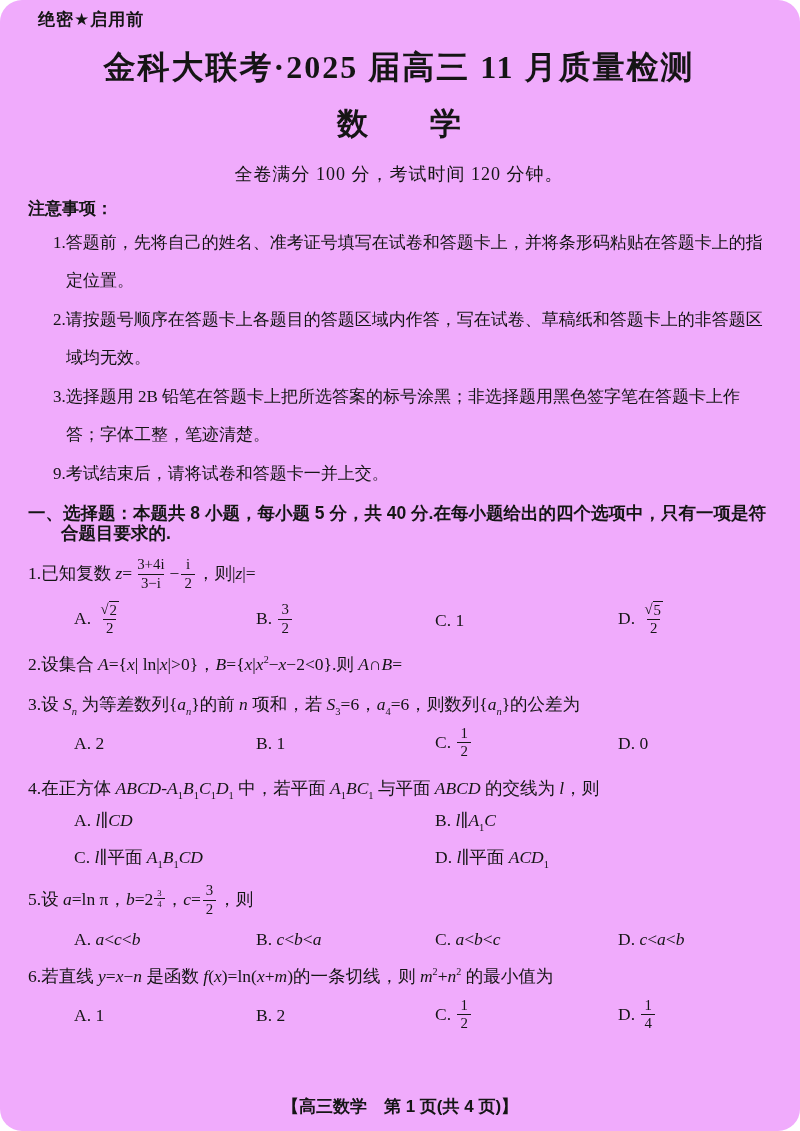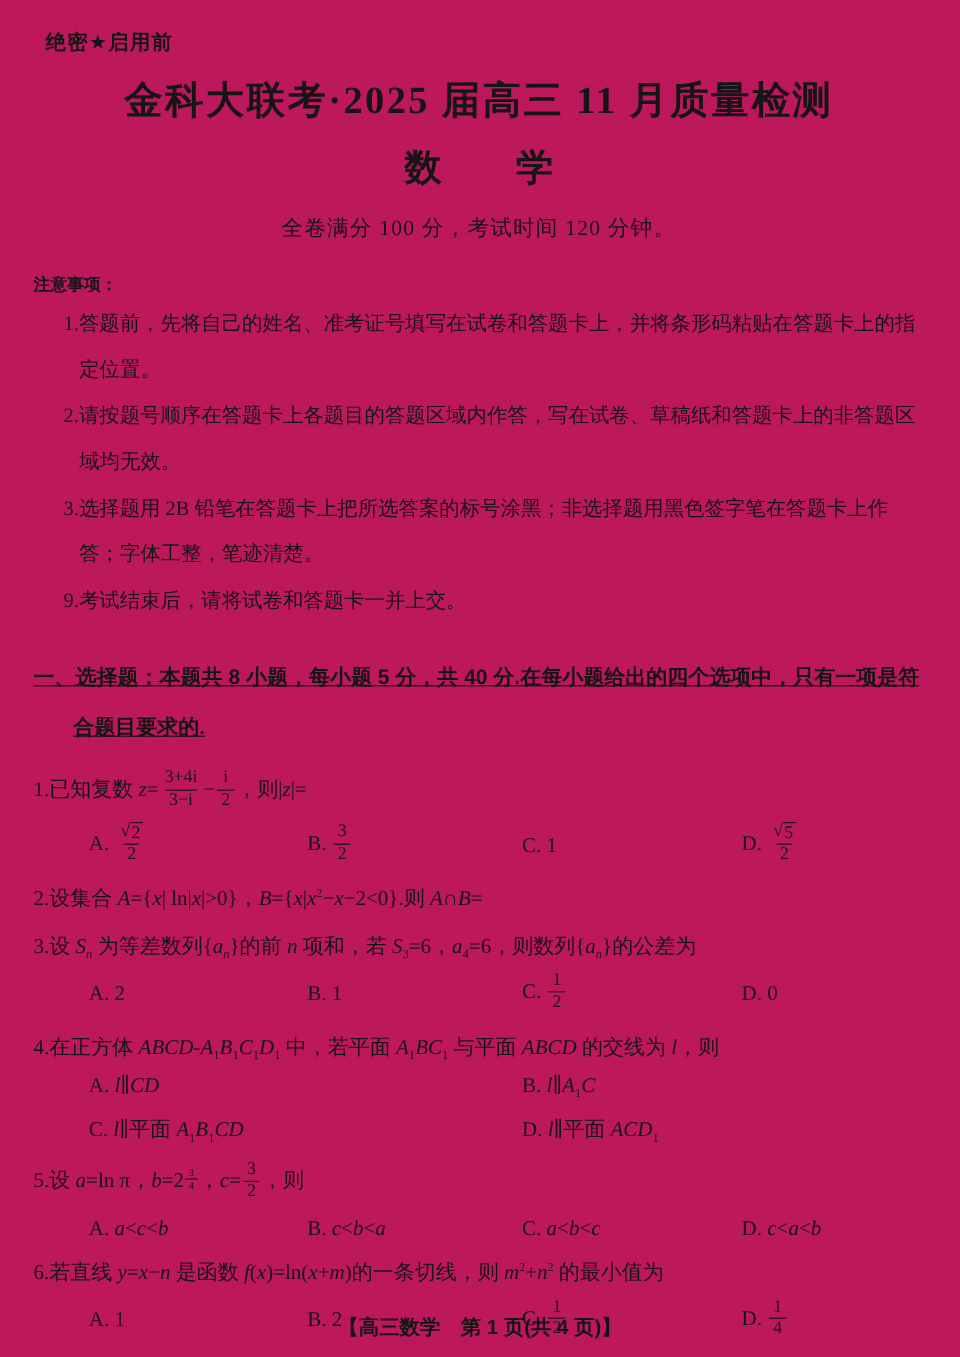--- a/index.html
+++ b/index.html
@@ -2,35 +2,35 @@
 <html><head>
 <meta charset="utf-8">
 <style>
   html,body{margin:0;padding:0;}
   body{
     width:800px;height:1131px;background:#ffffff;color:#151515;
     font-family:"Liberation Serif","DejaVu Serif",serif;
     overflow:hidden;
   }
   .page{position:relative;width:800px;height:1131px;box-sizing:border-box;
-        padding:24px 30px 0 28px;background:#be185d;}
+        padding:8px 30px 0 28px;background:#f0abfc;border-radius:22px;}
   .security{font-family:"Liberation Sans","DejaVu Sans",sans-serif;font-weight:700;
             font-size:17px;margin-left:10px;letter-spacing:1px;}
   .title{text-align:center;font-size:32px;font-weight:700;margin:15px 0 0;
          font-family:"Liberation Serif","DejaVu Serif",serif;letter-spacing:2px;}
   .subject{text-align:center;font-size:31px;font-weight:700;margin-top:13px;
            font-family:"Liberation Sans","DejaVu Sans",sans-serif;}
   .info{text-align:center;font-size:18px;margin-top:17px;letter-spacing:1px;}
   .notice-heading{font-family:"Liberation Sans","DejaVu Sans",sans-serif;font-weight:700;
-                  font-size:14px;margin-top:27px;}
+                  font-size:17px;margin-top:11px;}
   .notice{margin-top:4px;}
   .nitem{font-size:17px;line-height:38px;padding-left:38px;text-indent:-13px;margin-top:1px;}
   .section-heading{font-family:"Liberation Sans","DejaVu Sans",sans-serif;font-weight:700;
-                   font-size:17.5px;line-height:42px;margin-top:23px;
-                   padding-left:33px;text-indent:-33px;text-decoration:underline;}
+                   font-size:17.5px;line-height:20px;margin-top:10px;
+                   padding-left:33px;text-indent:-33px;}
   .question{margin-top:14px;font-size:17.5px;}
   .stem{line-height:1.45;}
   .opts{display:grid;padding-left:46px;margin-top:9px;row-gap:14px;align-items:center;}
   .opts.cols4{grid-template-columns:182px 179px 183px auto;}
   .opts.cols2{grid-template-columns:361px auto;}
   .opt{white-space:nowrap;}
   .footer{position:absolute;left:0;right:0;bottom:13px;text-align:center;
           font-family:"Liberation Sans","DejaVu Sans",sans-serif;font-weight:700;font-size:17px;}
   
   .mi{font-style:italic;font-family:"Liberation Serif","DejaVu Serif",serif;}

